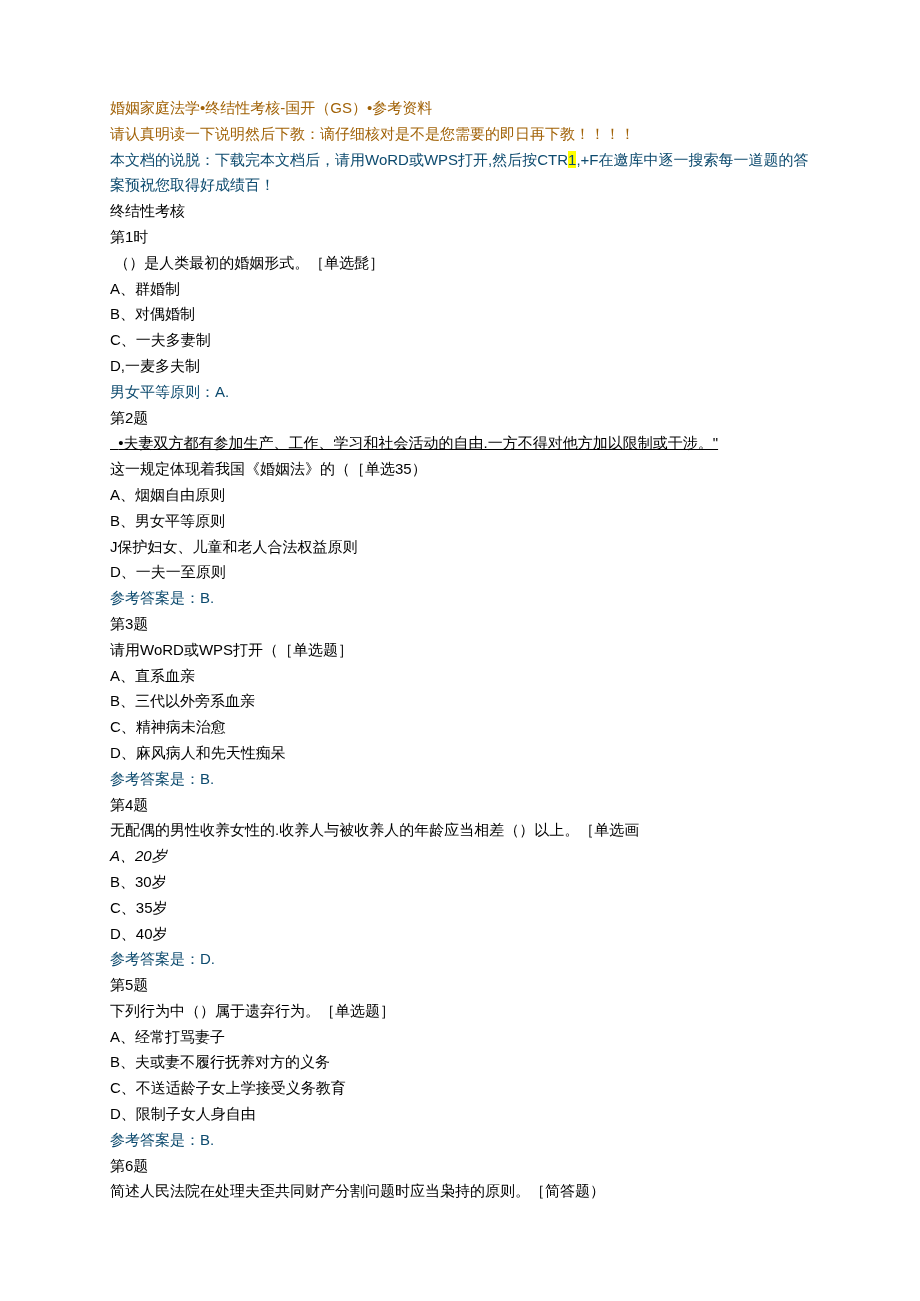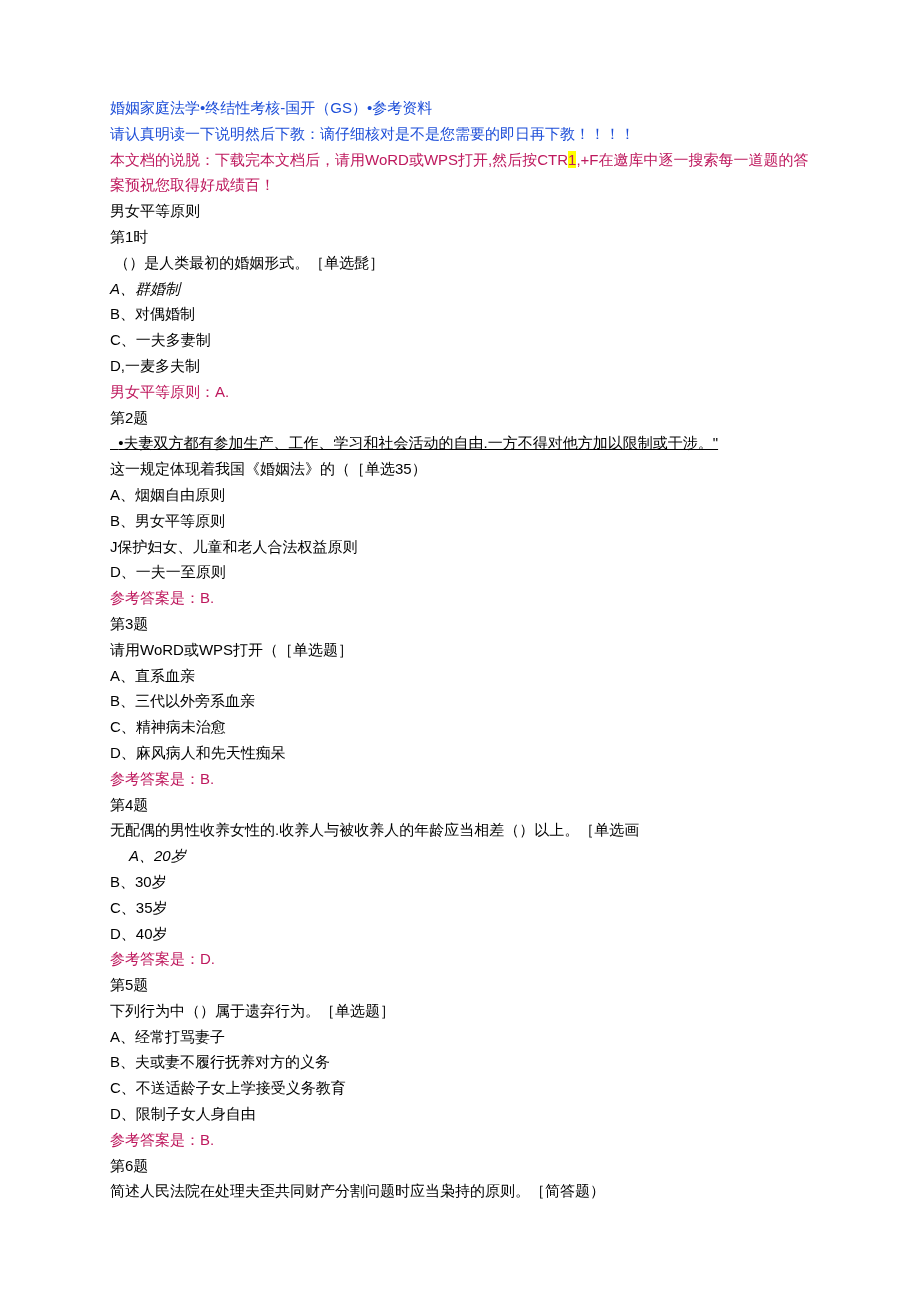--- a/index.html
+++ b/index.html
@@ -6,39 +6,39 @@
     font-family: "Microsoft YaHei", "SimSun", sans-serif;
     font-size: 15px;
     line-height: 1.72;
     color: #000;
     background: #fff;
     margin: 0;
     padding: 95px 110px 60px 110px;
     width: 920px;
     box-sizing: border-box;
   }
-  .red { color: #1d4ed8; }
-  .blue { color: #be185d; }
+  .red { color: #a16207; }
+  .blue { color: #0c4a6e; }
   .highlight { background-color: #ffff00; }
   p { margin: 0; }
 </style>
 </head>
 <body>
 
 <p class="red">婚姻家庭法学•终结性考核-国开（GS）•参考资料</p>
 <p class="red">请认真明读一下说明然后下教：谪仔细核对是不是您需要的即日再下教！！！！</p>
 <p class="blue">
   <span>本文档的说脱：下载完本文档后，请用WoRD或WPS打开,然后按CTR</span><span class="highlight">1</span><span>,+F在邀库中逐一搜索每一道题的答案预祝您取得好成绩百！</span>
 </p>
 
-<p>男女平等原则</p>
+<p>终结性考核</p>
 
 <p>第1时</p>
 <p style="white-space:pre-wrap;"> （）是人类最初的婚姻形式。［单选髭］</p>
-<p style="font-style:italic;">A、群婚制</p>
+<p style="">A、群婚制</p>
 <p>B、对偶婚制</p>
 <p>C、一夫多妻制</p>
 <p>D,一麦多夫制</p>
 <p class="blue">男女平等原则：A.</p>
 
 <p>第2题</p>
 <p style="white-space:pre-wrap;text-decoration:underline;">  •夫妻双方都有参加生产、工作、学习和社会活动的自由.一方不得对他方加以限制或干涉。"</p>
 <p>这一规定体现着我国《婚姻法》的（［单选35）</p>
 <p>A、烟姻自由原则</p>
 <p>B、男女平等原则</p>
@@ -49,21 +49,21 @@
 <p>第3题</p>
 <p>请用WoRD或WPS打开（［单选题］</p>
 <p>A、直系血亲</p>
 <p>B、三代以外旁系血亲</p>
 <p>C、精神病未治愈</p>
 <p>D、麻风病人和先天性痴呆</p>
 <p class="blue">参考答案是：B.</p>
 
 <p>第4题</p>
 <p>无配偶的男性收养女性的.收养人与被收养人的年龄应当相差（）以上。［单选画</p>
-<p style="font-style:italic;margin-left:19px;">A、20岁</p>
+<p style="font-style:italic;">A、20岁</p>
 <p>B、30岁</p>
 <p>C、35岁</p>
 <p>D、40岁</p>
 <p class="blue">参考答案是：D.</p>
 
 <p>第5题</p>
 <p>下列行为中（）属于遗弃行为。［单选题］</p>
 <p>A、经常打骂妻子</p>
 <p>B、夫或妻不履行抚养对方的义务</p>
 <p>C、不送适龄子女上学接受义务教育</p>

